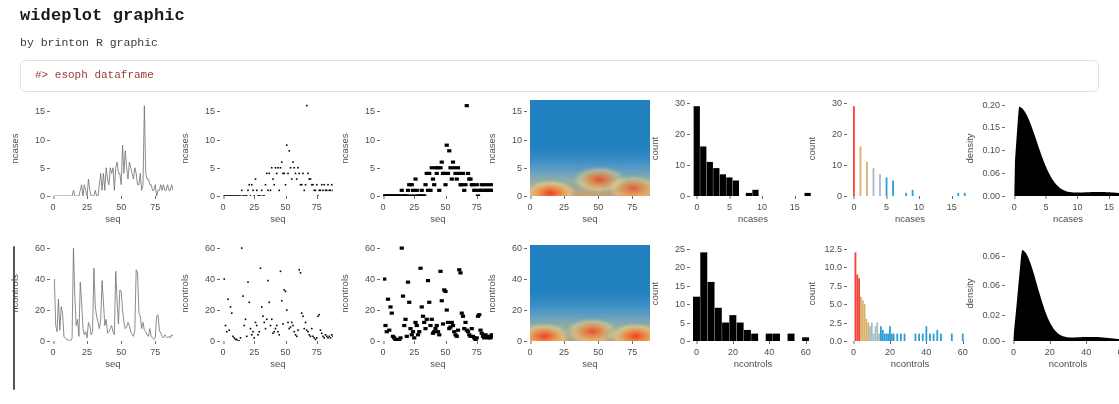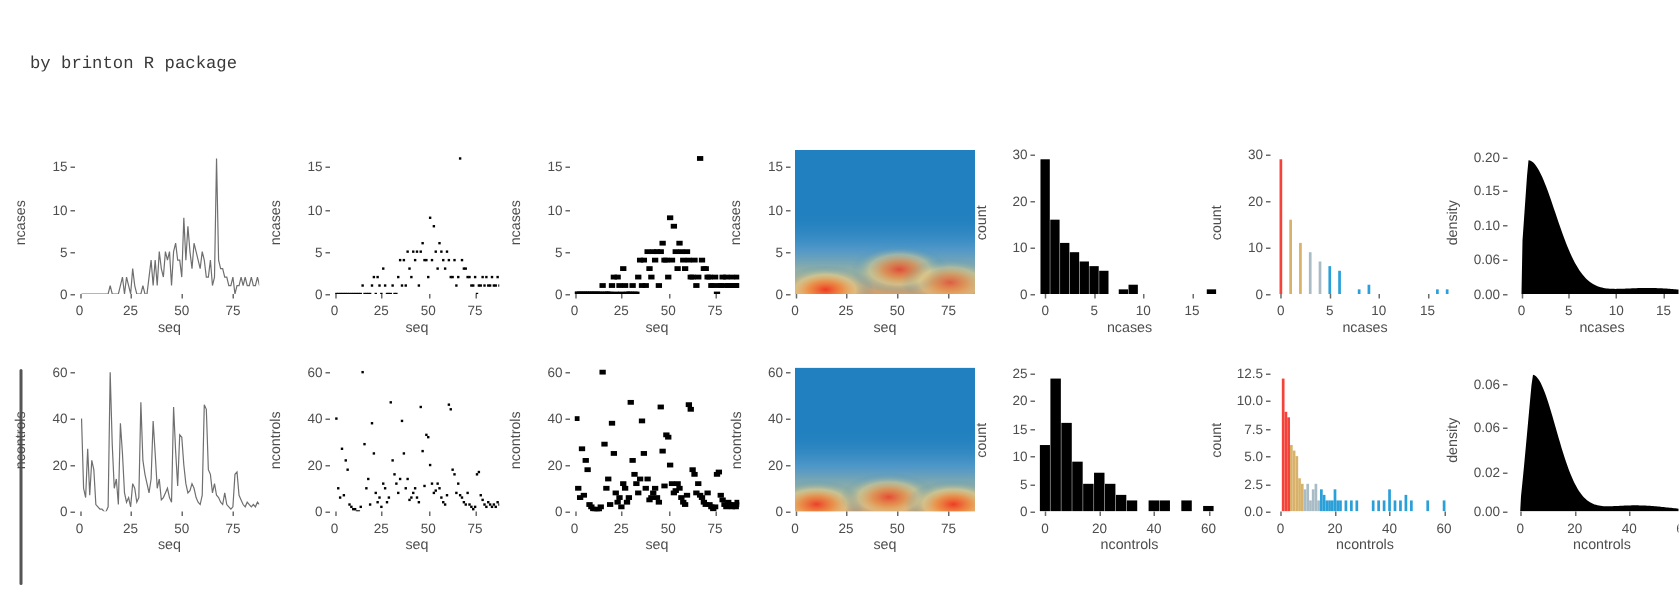--- a/index.html
+++ b/index.html
@@ -85,22 +85,26 @@
     position:absolute;left:45px;top:113px;height:14px;
     text-align:center;font-size:9.5px;color:#4d4d4d;
   }
   svg{display:block;}
 </style>
 </head>
 <body>
 
 <div class="page">
 
-  <div class="subtitle">by brinton R package</div>
-
+  <div class="title">wideplot graphic</div>
+  <div class="subtitle">by brinton R graphic</div>
+
+  <div class="codebox">
+    <div class="codetext">#&gt; esoph dataframe</div>
+  </div>
 
   <div class="scroll-thumb"></div>
 
   <div class="plot-row row1" id="row1">
       <div class="panel" style="left: 8px; width: 165px;">
         <div class="ylab">
           <span>ncases</span>
         </div>
         <div class="yticks">
           <div class="ytick" style="top: 96px;">0</div>

